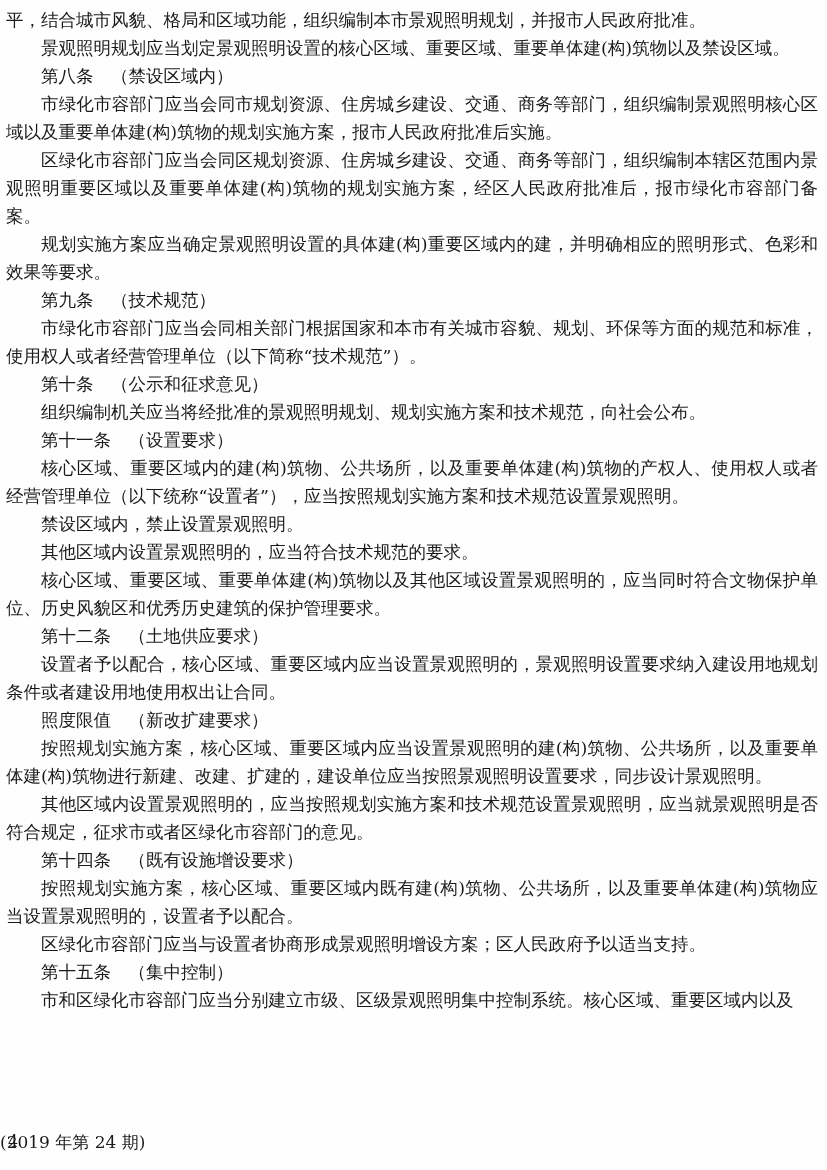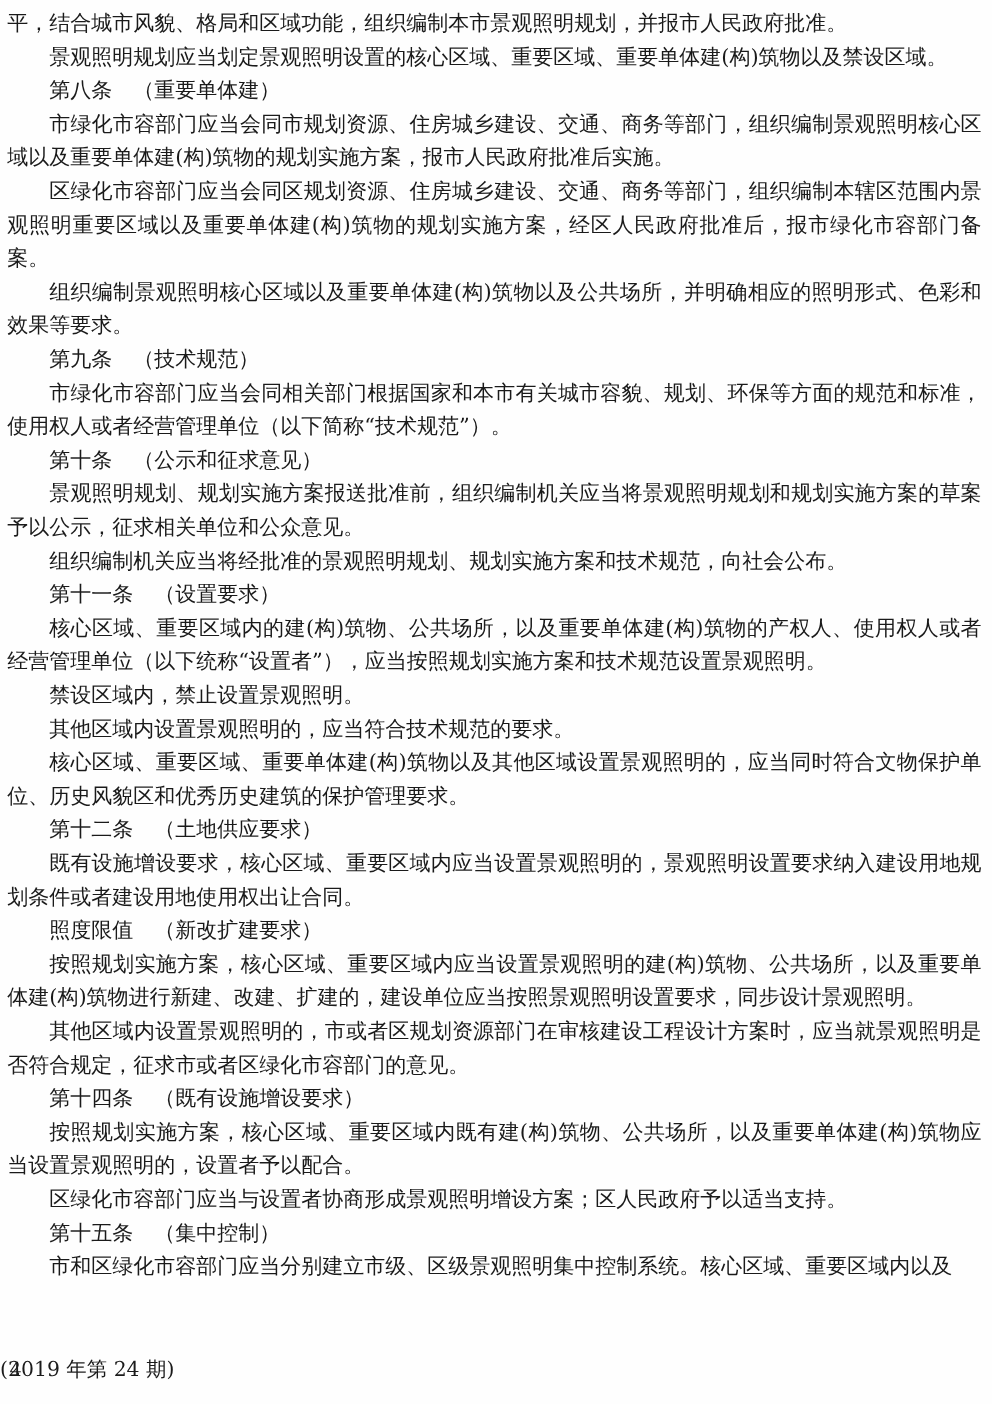--- a/index.html
+++ b/index.html
@@ -58,39 +58,38 @@
   }
 </style>
 </head>
 <body>
 
 <div class="page">
   <div class="content">
 
   <p class="para continuation">平，结合城市风貌、格局和区域功能，组织编制本市景观照明规划，并报市人民政府批准。</p>
       <p class="para body">景观照明规划应当划定景观照明设置的核心区域、重要区域、重要单体建(构)筑物以及禁设区域。</p>
-      <p class="para heading">第八条　（重要单体建）</p>
+      <p class="para heading">第八条　（禁设区域内）</p>
       <p class="para body">市绿化市容部门应当会同市规划资源、住房城乡建设、交通、商务等部门，组织编制景观照明核心区域以及重要单体建(构)筑物的规划实施方案，报市人民政府批准后实施。</p>
       <p class="para body">区绿化市容部门应当会同区规划资源、住房城乡建设、交通、商务等部门，组织编制本辖区范围内景观照明重要区域以及重要单体建(构)筑物的规划实施方案，经区人民政府批准后，报市绿化市容部门备案。</p>
-      <p class="para body">组织编制景观照明核心区域以及重要单体建(构)筑物以及公共场所，并明确相应的照明形式、色彩和效果等要求。</p>
+      <p class="para body">规划实施方案应当确定景观照明设置的具体建(构)重要区域内的建，并明确相应的照明形式、色彩和效果等要求。</p>
       <p class="para heading">第九条　（技术规范）</p>
       <p class="para body">市绿化市容部门应当会同相关部门根据国家和本市有关城市容貌、规划、环保等方面的规范和标准，使用权人或者经营管理单位（以下简称“技术规范”）。</p>
       <p class="para heading">第十条　（公示和征求意见）</p>
-      <p class="para body">景观照明规划、规划实施方案报送批准前，组织编制机关应当将景观照明规划和规划实施方案的草案予以公示，征求相关单位和公众意见。</p>
       <p class="para body">组织编制机关应当将经批准的景观照明规划、规划实施方案和技术规范，向社会公布。</p>
       <p class="para heading">第十一条　（设置要求）</p>
       <p class="para body">核心区域、重要区域内的建(构)筑物、公共场所，以及重要单体建(构)筑物的产权人、使用权人或者经营管理单位（以下统称“设置者”），应当按照规划实施方案和技术规范设置景观照明。</p>
       <p class="para body">禁设区域内，禁止设置景观照明。</p>
       <p class="para body">其他区域内设置景观照明的，应当符合技术规范的要求。</p>
       <p class="para body">核心区域、重要区域、重要单体建(构)筑物以及其他区域设置景观照明的，应当同时符合文物保护单位、历史风貌区和优秀历史建筑的保护管理要求。</p>
       <p class="para heading">第十二条　（土地供应要求）</p>
-      <p class="para body">既有设施增设要求，核心区域、重要区域内应当设置景观照明的，景观照明设置要求纳入建设用地规划条件或者建设用地使用权出让合同。</p>
+      <p class="para body">设置者予以配合，核心区域、重要区域内应当设置景观照明的，景观照明设置要求纳入建设用地规划条件或者建设用地使用权出让合同。</p>
       <p class="para heading">照度限值　（新改扩建要求）</p>
       <p class="para body">按照规划实施方案，核心区域、重要区域内应当设置景观照明的建(构)筑物、公共场所，以及重要单体建(构)筑物进行新建、改建、扩建的，建设单位应当按照景观照明设置要求，同步设计景观照明。</p>
-      <p class="para body">其他区域内设置景观照明的，市或者区规划资源部门在审核建设工程设计方案时，应当就景观照明是否符合规定，征求市或者区绿化市容部门的意见。</p>
+      <p class="para body">其他区域内设置景观照明的，应当按照规划实施方案和技术规范设置景观照明，应当就景观照明是否符合规定，征求市或者区绿化市容部门的意见。</p>
       <p class="para heading">第十四条　（既有设施增设要求）</p>
       <p class="para body">按照规划实施方案，核心区域、重要区域内既有建(构)筑物、公共场所，以及重要单体建(构)筑物应当设置景观照明的，设置者予以配合。</p>
       <p class="para body">区绿化市容部门应当与设置者协商形成景观照明增设方案；区人民政府予以适当支持。</p>
       <p class="para heading">第十五条　（集中控制）</p>
       <p class="para body">市和区绿化市容部门应当分别建立市级、区级景观照明集中控制系统。核心区域、重要区域内以及</p>
     </div>
   <div class="footer">
     <span class="page-number">4</span>
     <div class="issue">(2019 年第 24 期)</div>
   </div>

